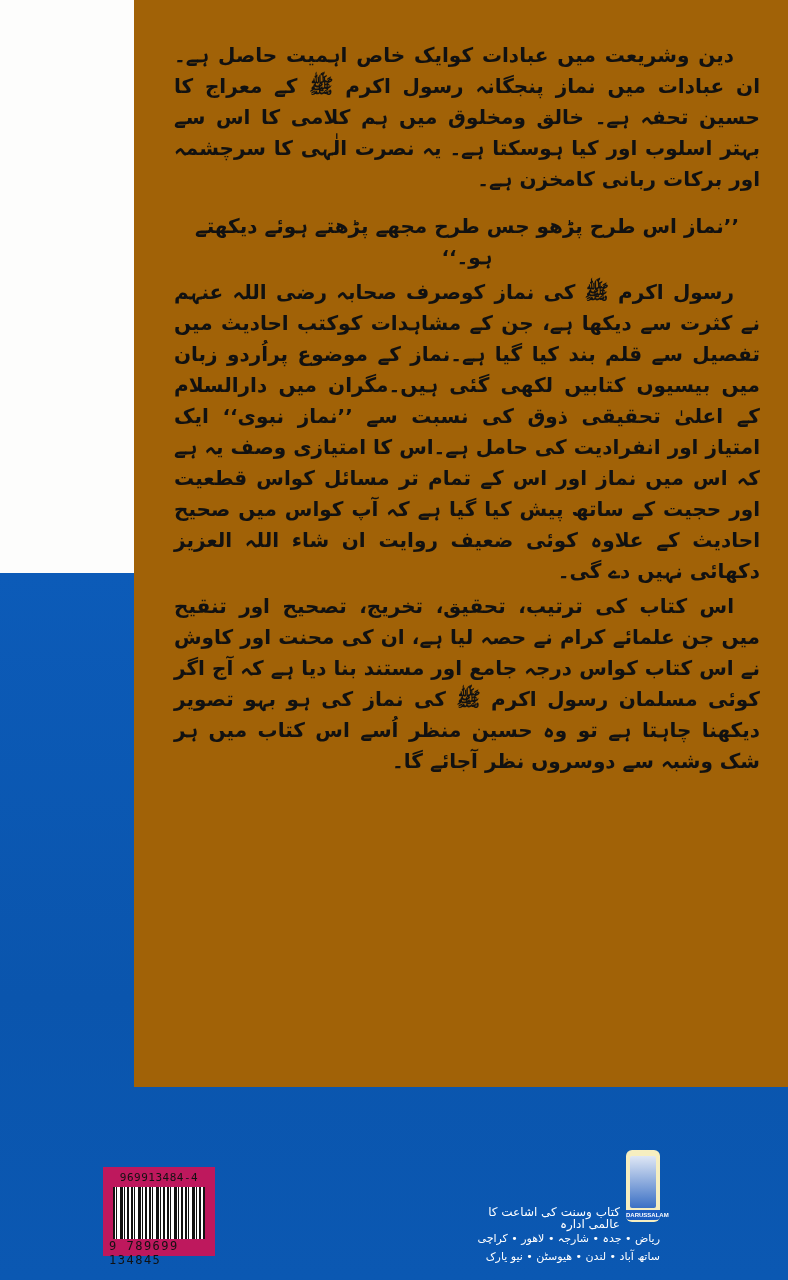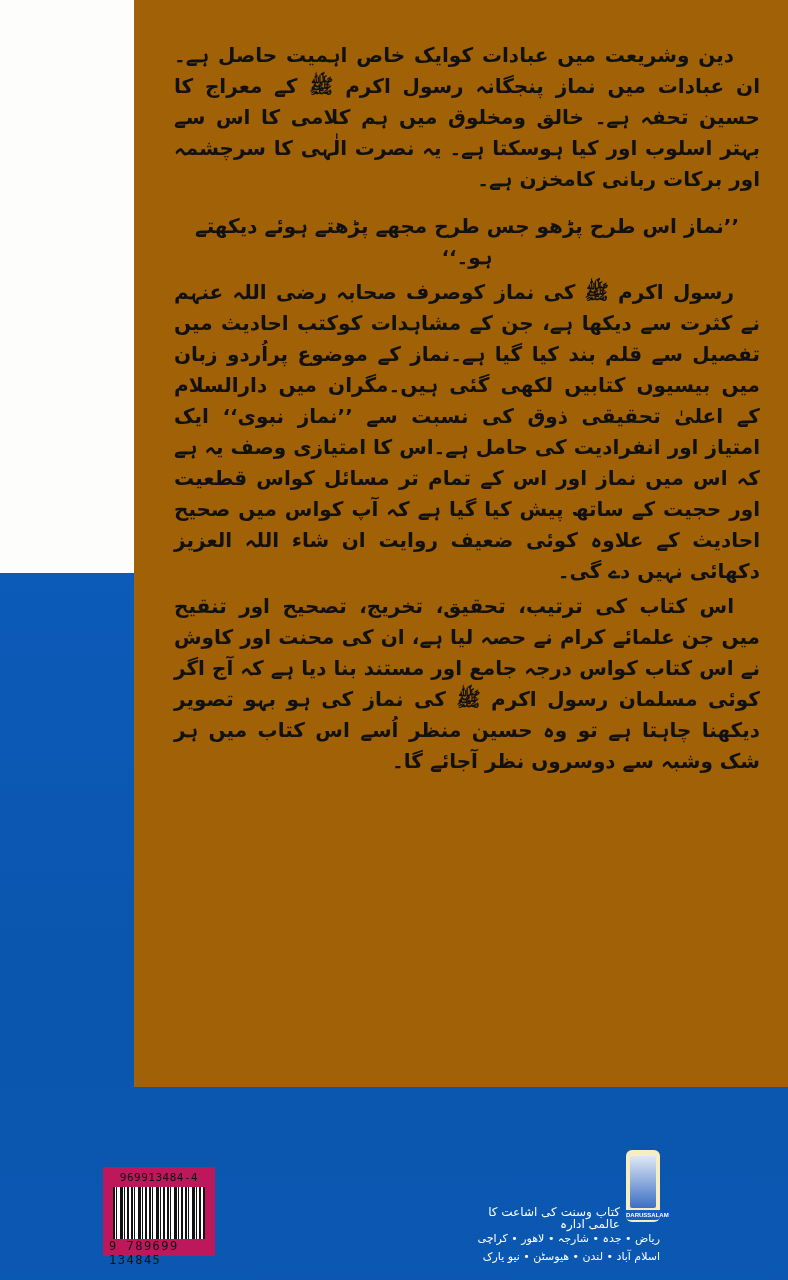--- a/index.html
+++ b/index.html
@@ -102,15 +102,15 @@
 </div>
 
 <div class="publisher">
   <div class="pub-logo">
     <div class="pub-logo-inner"></div>
     <div class="pub-logo-label">DARUSSALAM</div>
   </div>
   <div class="pub-tagline">کتاب وسنت کی اشاعت کا عالمی ادارہ</div>
   <div class="pub-cities">
     <div>ریاض • جدہ • شارجہ • لاهور • کراچی</div>
-    <div>اسلام آباد • لندن • هیوسٹن • نیو یارک</div>
+    <div>ساتھ آباد • لندن • هیوسٹن • نیو یارک</div>
   </div>
 </div>
 
 </body></html>

